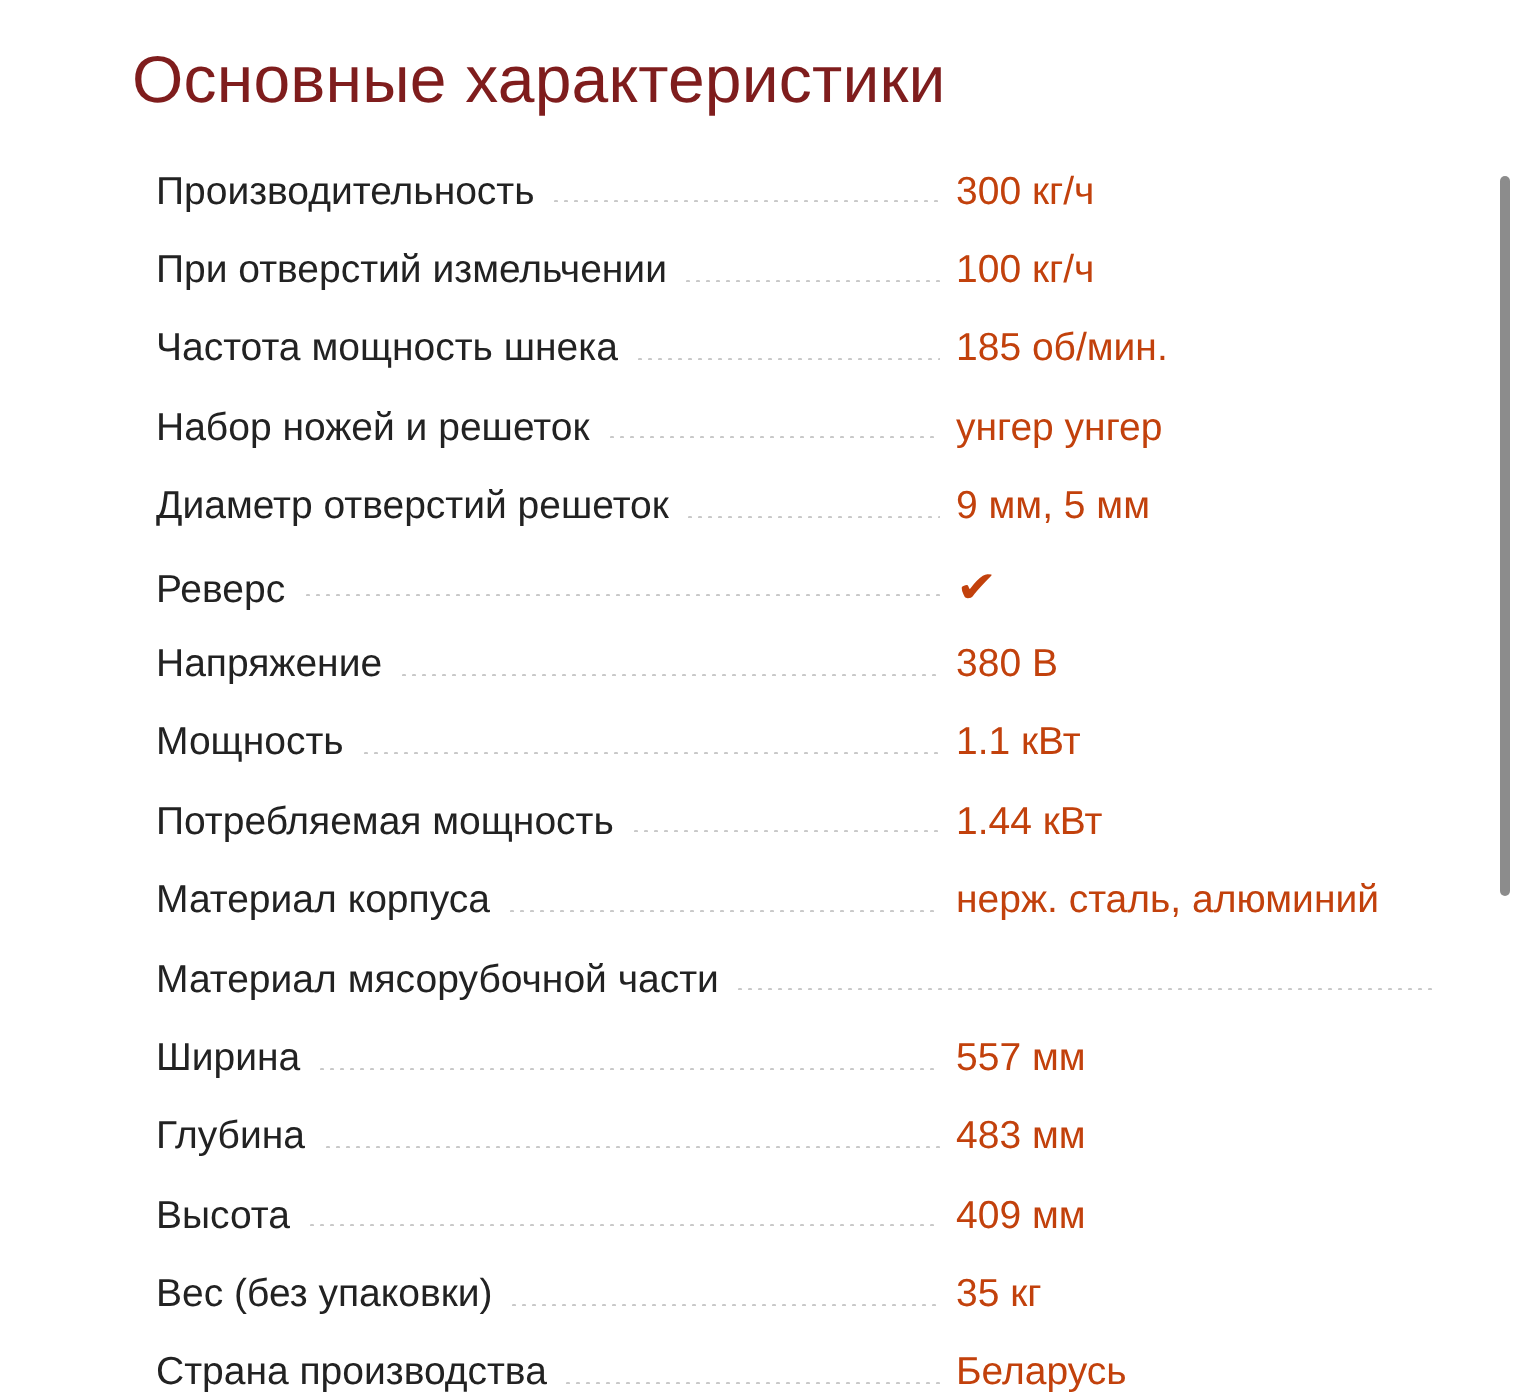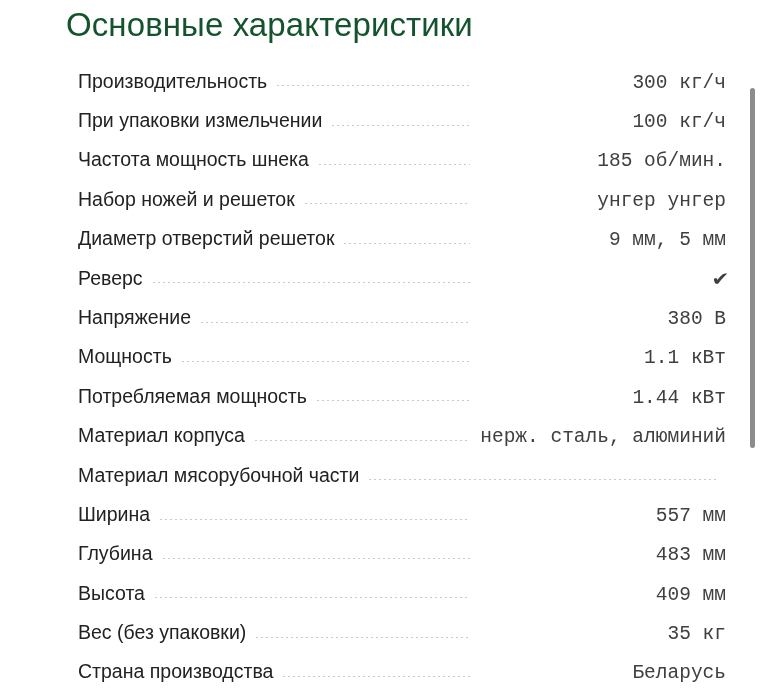--- a/index.html
+++ b/index.html
@@ -28,23 +28,23 @@
     position: absolute;
     left: 66px;
     top: 0;
     width: 660px;
   }
 
   .panel-title {
     font-size: 33px;
     font-weight: 400;
     line-height: 1.2;
-    color: #14532d;
+    color: #7f1d1d;
     margin: 0;
-    padding-top: 5px;
+    padding-top: 20px;
     letter-spacing: 0.1px;
     white-space: nowrap;
   }
 
   .spec-list {
     list-style: none;
     margin: 0;
     padding: 0;
     margin-top: 17px;
   }
@@ -83,24 +83,23 @@
     top: 0;
     height: 2px;
     background-image: radial-gradient(circle at 1px 1px, #c9c9c9 1px, rgba(0,0,0,0) 1.2px);
     background-size: 5px 2px;
     background-repeat: repeat-x;
   }
 
   .spec-value {
     flex: 0 0 auto;
     width: 248px;
-    color: #404040;
+    color: #c2410c;
     font-weight: 400;
-    text-align: right;
-    font-family: Liberation Mono, monospace;
+    text-align: left;
   }
 
   .spec-value.is-check {
     font-size: 22px;
     line-height: 39.4px;
     font-weight: 700;
   }
 
   .check-glyph {
     display: inline-block;
@@ -136,21 +135,21 @@
   <section class="spec-panel">
     <h1 class="panel-title">Основные характеристики</h1>
 
     <ul class="spec-list" id="spec-list">
         <li class="spec-row">
           <span class="spec-label">Производительность</span>
           <span class="spec-leader"></span>
           <span class="spec-value">300 кг/ч</span>
         </li>
         <li class="spec-row">
-          <span class="spec-label">При упаковки измельчении</span>
+          <span class="spec-label">При отверстий измельчении</span>
           <span class="spec-leader"></span>
           <span class="spec-value">100 кг/ч</span>
         </li>
         <li class="spec-row">
           <span class="spec-label">Частота мощность шнека</span>
           <span class="spec-leader"></span>
           <span class="spec-value">185 об/мин.</span>
         </li>
         <li class="spec-row">
           <span class="spec-label">Набор ножей и решеток</span>

